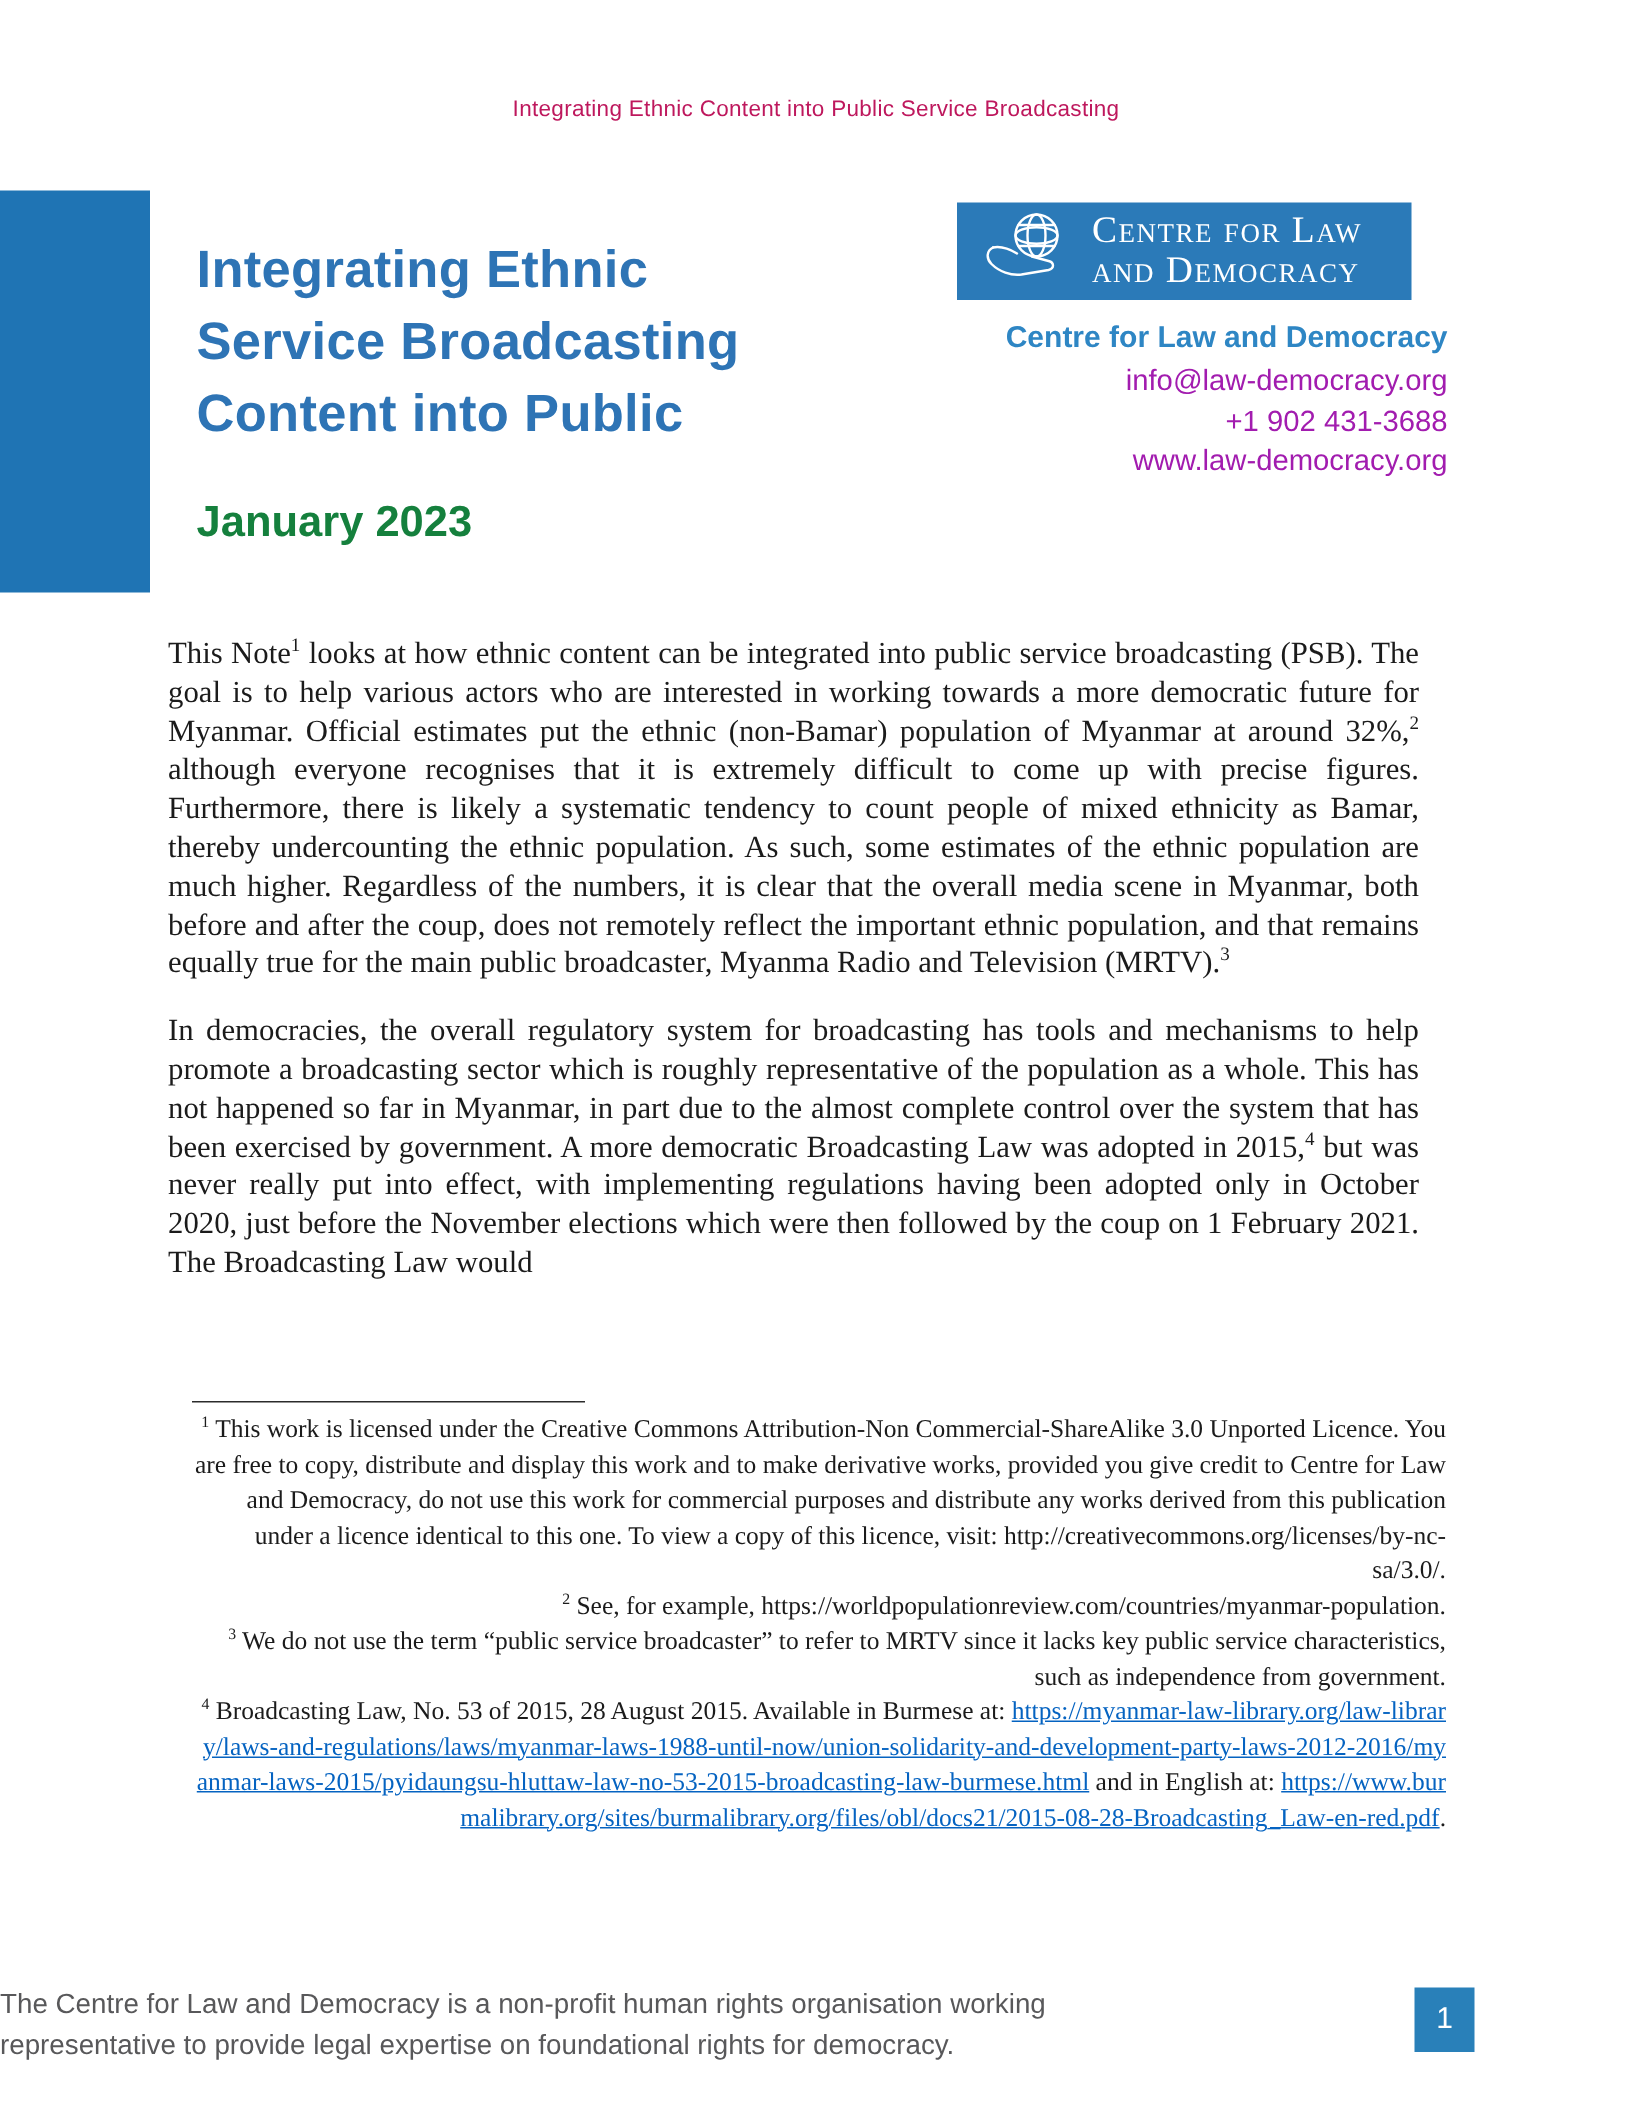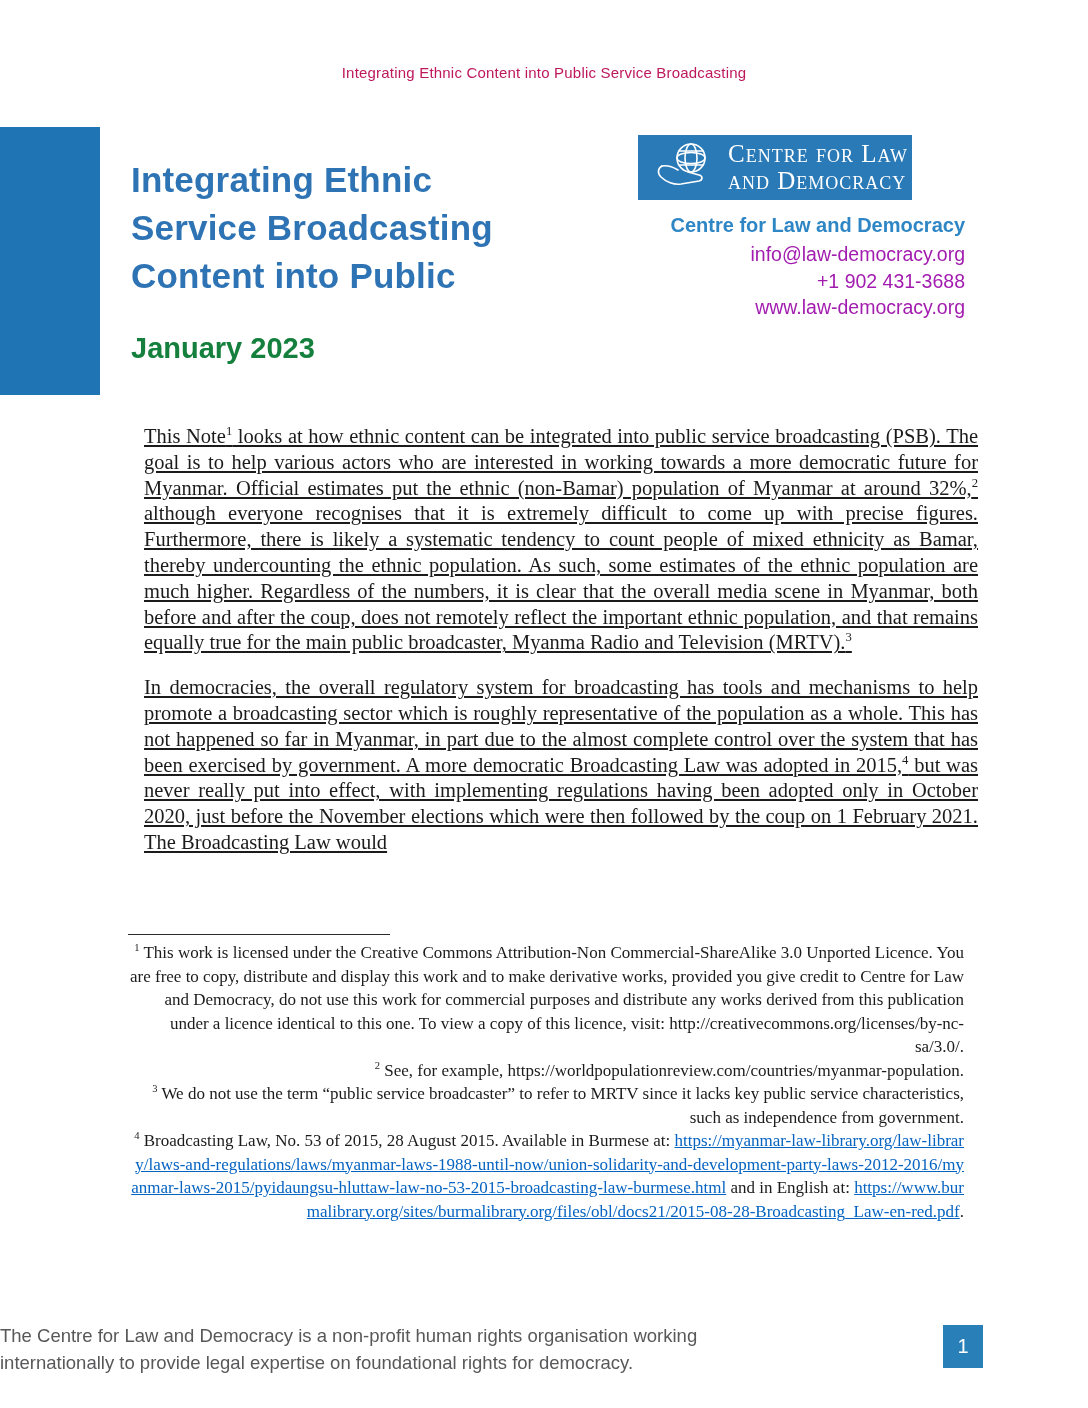--- a/index.html
+++ b/index.html
@@ -22,40 +22,40 @@
   .doc-title {
     font-family:"Liberation Sans", sans-serif; font-weight:bold;
     font-size:35px; line-height:48px; color:#2E74B5; letter-spacing:.2px;
   }
   .doc-date {
     margin-top:32px; font-family:"Liberation Sans", sans-serif;
     font-weight:bold; font-size:29px; color:#15803d;
   }
   .org-block { position:absolute; top:135px; right:123px; width:327px; text-align:right; }
   .logo-banner {
-    width:274px; height:65px; background:#2B7AB8;
+    width:303px; height:65px; background:#2B7AB8;
     display:flex; align-items:center; padding-left:16px;
   }
   .logo-icon { flex:0 0 auto; margin-right:10px; }
   .logo-text {
     font-family:"Liberation Serif", serif; color:#fff;
     font-variant:small-caps; text-align:left; line-height:1.05;
     font-size:25px; letter-spacing:1px; white-space:nowrap;
   }
   .org-name {
     margin-top:14px; font-family:"Liberation Sans", sans-serif;
     font-weight:bold; font-size:20px; color:#2E86C4;
   }
   .org-contact {
     font-family:Liberation Sans, sans-serif; font-size:19.5px;
     color:#a21caf; line-height:26.5px; margin-top:4px;
   }
   .body-text {
-    position:absolute; left:144px; top:424px; width:834px;
-    font-size:20.5px; line-height:25.8px; text-align:justify;text-decoration:underline;
+    position:absolute; left:112px; top:424px; width:834px;
+    font-size:20.5px; line-height:25.8px; text-align:justify;
   }
   .body-text p + p { margin-top:19px; }
   sup { font-size:.62em; line-height:0; vertical-align:super; }
   .fn-sep {
     position:absolute; left:128px; top:934px; width:262px;
     border-top:1.5px solid #2b2b2b;
   }
   .footnotes {
     position:absolute; left:128px; top:941px; width:836px;
     font-size:17px; line-height:23.5px; text-align:right;
@@ -128,18 +128,18 @@
 
   <div class="footnotes">
     <div><sup>1</sup><span> This work is licensed under the Creative Commons Attribution-Non Commercial-ShareAlike 3.0 Unported Licence. You are free to copy, distribute and display this work and to make derivative works, provided you give credit to Centre for Law and Democracy, do not use this work for commercial purposes and distribute any works derived from this publication under a licence identical to this one. To view a copy of this licence, visit: http://creativecommons.org/licenses/by-nc-sa/3.0/.</span></div>
     <div><sup>2</sup><span> See, for example, https://worldpopulationreview.com/countries/myanmar-population.</span></div>
     <div><sup>3</sup><span> We do not use the term “public service broadcaster” to refer to MRTV since it lacks key public service characteristics, such as independence from government.</span></div>
     <div><sup>4</sup><span> Broadcasting Law, No. 53 of 2015, 28 August 2015. Available in Burmese at: </span><a class="fn-link">https://myanmar-law-library.org/law-library/laws-and-regulations/laws/myanmar-laws-1988-until-now/union-solidarity-and-development-party-laws-2012-2016/myanmar-laws-2015/pyidaungsu-hluttaw-law-no-53-2015-broadcasting-law-burmese.html</a><span> and in English at: </span><a class="fn-link">https://www.burmalibrary.org/sites/burmalibrary.org/files/obl/docs21/2015-08-28-Broadcasting_Law-en-red.pdf</a><span>.</span></div>
   </div>
 
   <div class="footer-note">
     <div>The Centre for Law and Democracy is a non-profit human rights organisation working</div>
-    <div>internationally to provide legal expertise on foundational rights for democracy.</div>
+    <div>representative to provide legal expertise on foundational rights for democracy.</div>
   </div>
 
   <div class="page-num">1</div>
 
 </div>
 
 </body></html>

